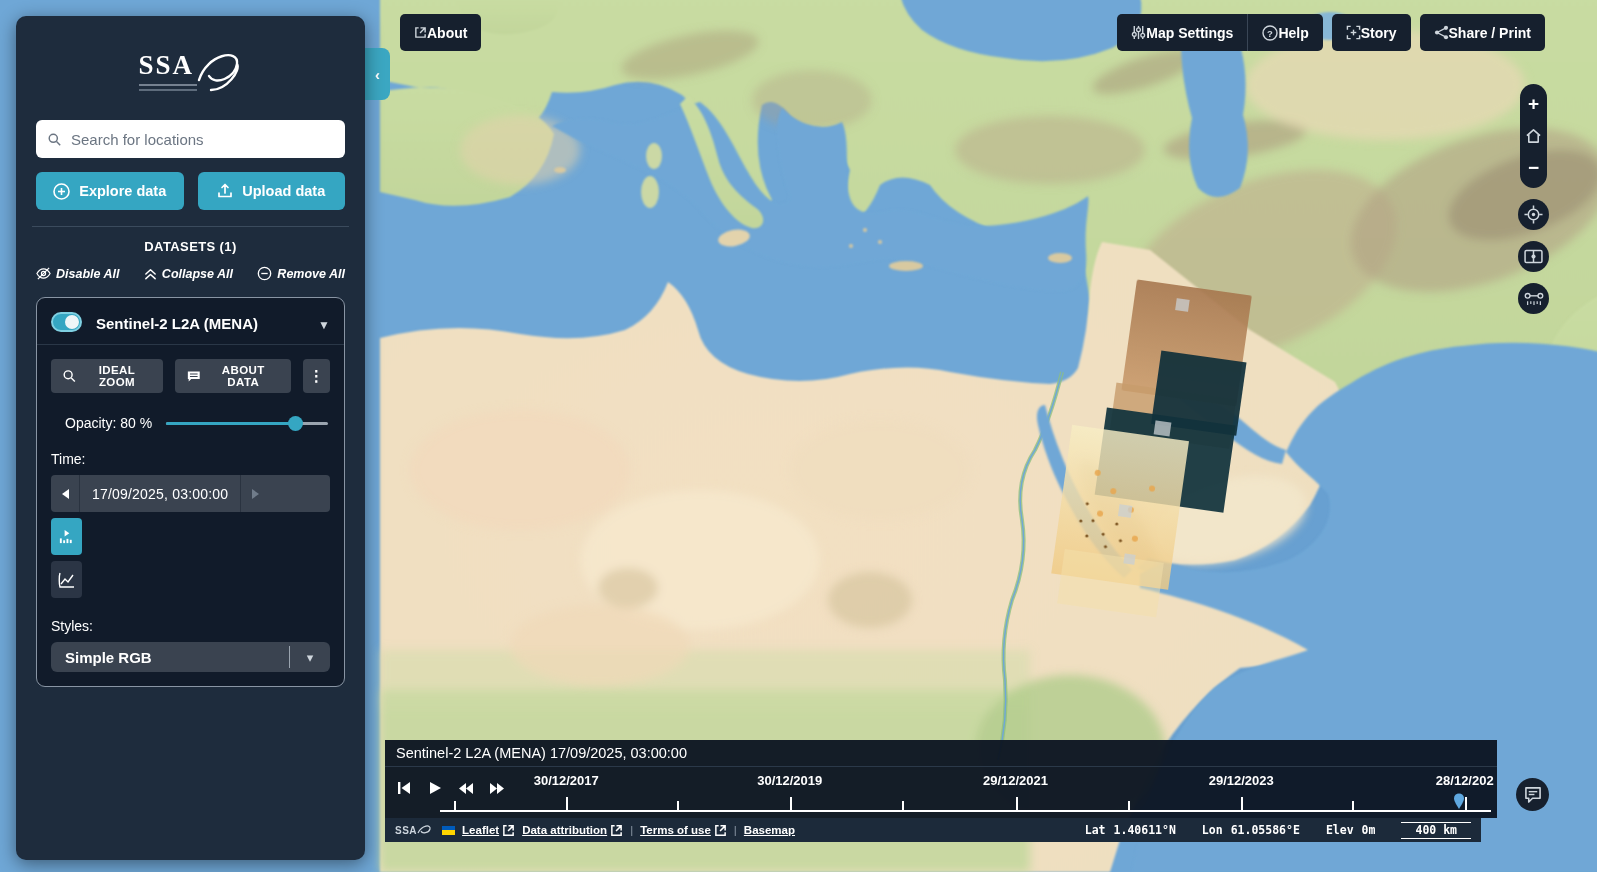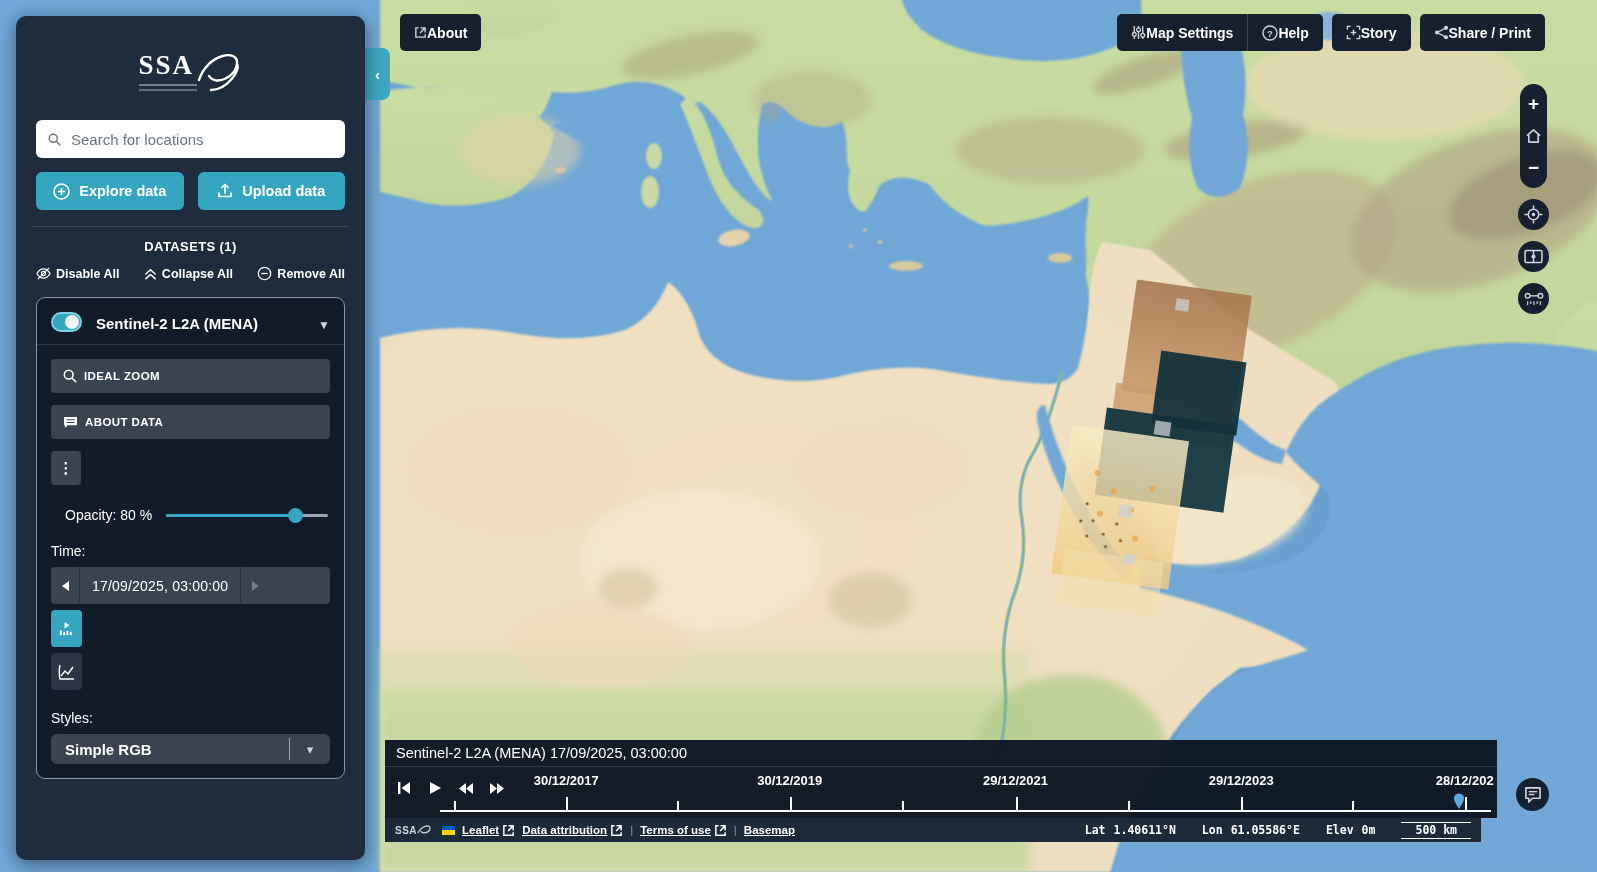--- a/index.html
+++ b/index.html
@@ -19,30 +19,30 @@
   .logo-text { font-size:27px; letter-spacing:2px; font-weight:600; color:#fff; font-family:"Liberation Serif", serif; }
   .logo-sub { width:58px; height:7px; margin-top:3px; background:linear-gradient(#8b97a5,#8b97a5) 0 0/58px 2px no-repeat, linear-gradient(#6f7d8c,#6f7d8c) 0 5px/58px 2px no-repeat; opacity:.8;}
   .search-box { display:flex; align-items:center; gap:10px; background:#fff; border-radius:6px; height:38px; padding:0 12px; }
   .search-box input { border:none; outline:none; flex:1; font-size:15px; color:#333; font-family:"Liberation Sans",sans-serif; }
   .search-box input::placeholder { color:#6b7582; }
   .btn-row { display:flex; gap:14px; margin-top:14px; }
   .teal-btn { flex:1; height:38px; background:#35A6C2; border:none; border-radius:6px; color:#fff;
     font-size:14.5px; font-weight:bold; display:flex; align-items:center; justify-content:center; gap:9px; cursor:pointer; }
   .hr { border-top:1px solid #3b4b5d; margin:16px -4px 0; }
   .ds-header { text-align:center; font-size:13px; font-weight:bold; letter-spacing:.4px; margin-top:12px; }
-  .ds-actions { display:flex; justify-content:space-between; margin-top:12px; font-size:12.5px; font-weight:bold; }
+  .ds-actions { display:flex; justify-content:space-between; margin-top:12px; font-size:12.5px; font-weight:bold;font-style:italic; }
   .ds-actions .act { display:flex; align-items:center; gap:5px; cursor:pointer; }
   .card { margin-top:16px; border:1px solid #8995A4; border-radius:9px; background:#111B2A; overflow:hidden; }
   .card-head { display:flex; align-items:flex-end; gap:14px; padding:14px 14px 12px; border-bottom:1px solid #2a3747; }
   .toggle { width:31px; height:20px; border-radius:10px; background:#35A6C2; border:2px solid #7fd0e2; position:relative; cursor:pointer; }
   .toggle .knob { position:absolute; right:1px; top:1px; width:14px; height:14px; border-radius:50%; background:#eef6f8; }
   .card-title { font-size:15px; font-weight:bold; flex:1; }
   .caret { color:#cfd6dd; font-size:12px; cursor:pointer; }
   .card-body { padding:14px; }
-  .tool-row { display:flex; gap:12px;flex-direction:column; }
+  .tool-row { display:flex; gap:12px; }
   .dark-btn { background:#3A4350; border:none; border-radius:4px; color:#fff; height:34px;
     font-size:11.5px; font-weight:bold; letter-spacing:.4px; display:flex; align-items:center; gap:7px; padding:0 12px; cursor:pointer; }
   .kebab { width:30px; justify-content:center; font-size:15px; padding:0; }
   .opacity-row { display:flex; align-items:center; margin:22px 2px 6px; gap:14px; }
   .opacity-label { font-size:14px; white-space:nowrap; padding-left:12px; }
   .slider { position:relative; flex:1; height:14px; }
   .slider .track { position:absolute; top:6px; left:0; right:0; height:3px; background:#9AA4AF; border-radius:2px;}
   .slider .fill { position:absolute; top:6px; left:0; height:3px; background:#35A6C2; border-radius:2px;}
   .slider .thumb { position:absolute; top:0; width:15px; height:15px; margin-left:-8px; border-radius:50%; background:#35A6C2; cursor:pointer;}
   .time-label, .styles-label { font-size:14px; margin:20px 0 8px; }
@@ -576,17 +576,17 @@
           <span>1.40611°N</span>
       </span>
       <span class="coord">
         <span>Lon</span>
           <span>61.05586°E</span>
       </span>
       <span class="coord">
         <span>Elev</span>
           <span>0m</span>
       </span>
-      <span class="scale">500 km</span>
+      <span class="scale">400 km</span>
     </div>
   </div>
 
 </div>
 
 </body></html>

